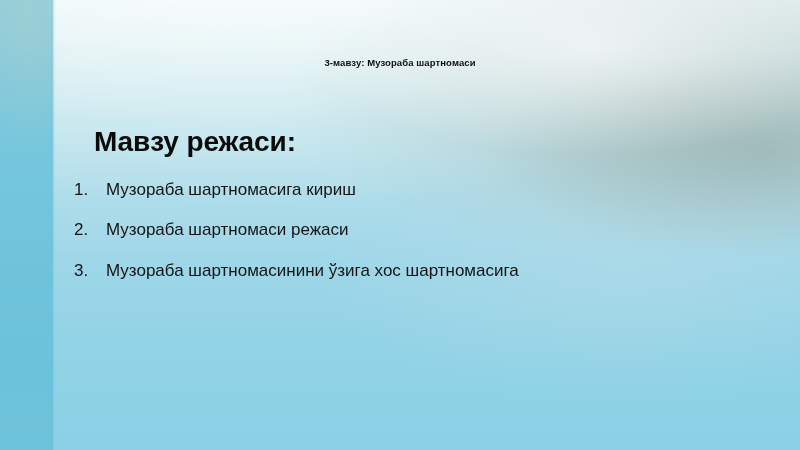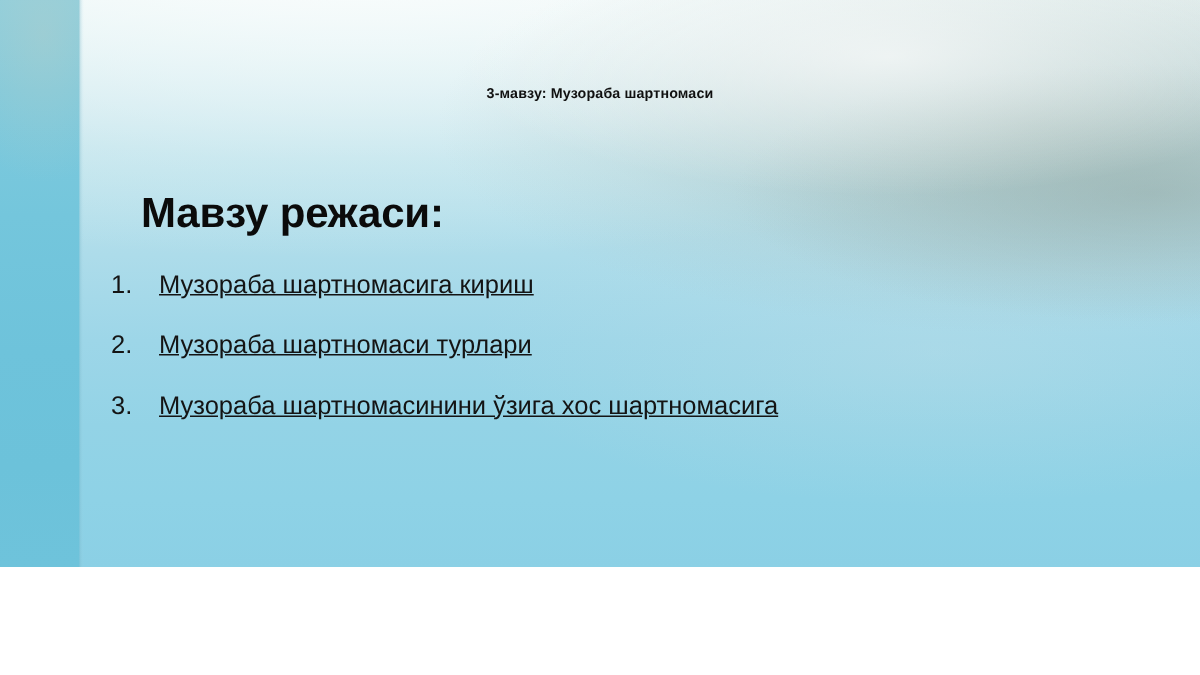--- a/index.html
+++ b/index.html
@@ -5,21 +5,21 @@
 <style>
   html, body {
     margin: 0;
     padding: 0;
     background: #ffffff;
   }
 
   #slide {
     position: relative;
     width: 800px;
-    height: 378px;
+    height: 450px;
     overflow: hidden;
     font-family: "Liberation Sans", "DejaVu Sans", sans-serif;
     background: #737373;
     -webkit-font-smoothing: antialiased;
   }
 
   
 
   .bg-layer {
     position: absolute;
@@ -195,21 +195,20 @@
   .bullet-num {
     flex: 0 0 auto;
     width: 32px;
     text-align: left;
     font-size: 17px;
     color: #141414;
   }
 
   .bullet-text {
     flex: 0 1 auto;
-    text-decoration: underline;
   }
 </style>
 </head>
 <body>
 
 <div id="slide">
 
   <div class="bg-layer bg-base"></div>
   <div class="bg-layer bg-topwash"></div>
   <div class="bg-layer bg-cloud-low"></div>
@@ -228,21 +227,21 @@
 
     <ol class="bullet-list">
 
       <li class="bullet-item">
         <span class="bullet-num">1.</span>
         <span class="bullet-text">Музораба шартномасига кириш</span>
       </li>
 
       <li class="bullet-item">
         <span class="bullet-num">2.</span>
-        <span class="bullet-text">Музораба шартномаси турлари</span>
+        <span class="bullet-text">Музораба шартномаси режаси</span>
       </li>
 
       <li class="bullet-item">
         <span class="bullet-num">3.</span>
         <span class="bullet-text">Музораба шартномасинини ўзига хос шартномасига</span>
       </li>
 
     </ol>
 
   </div>

